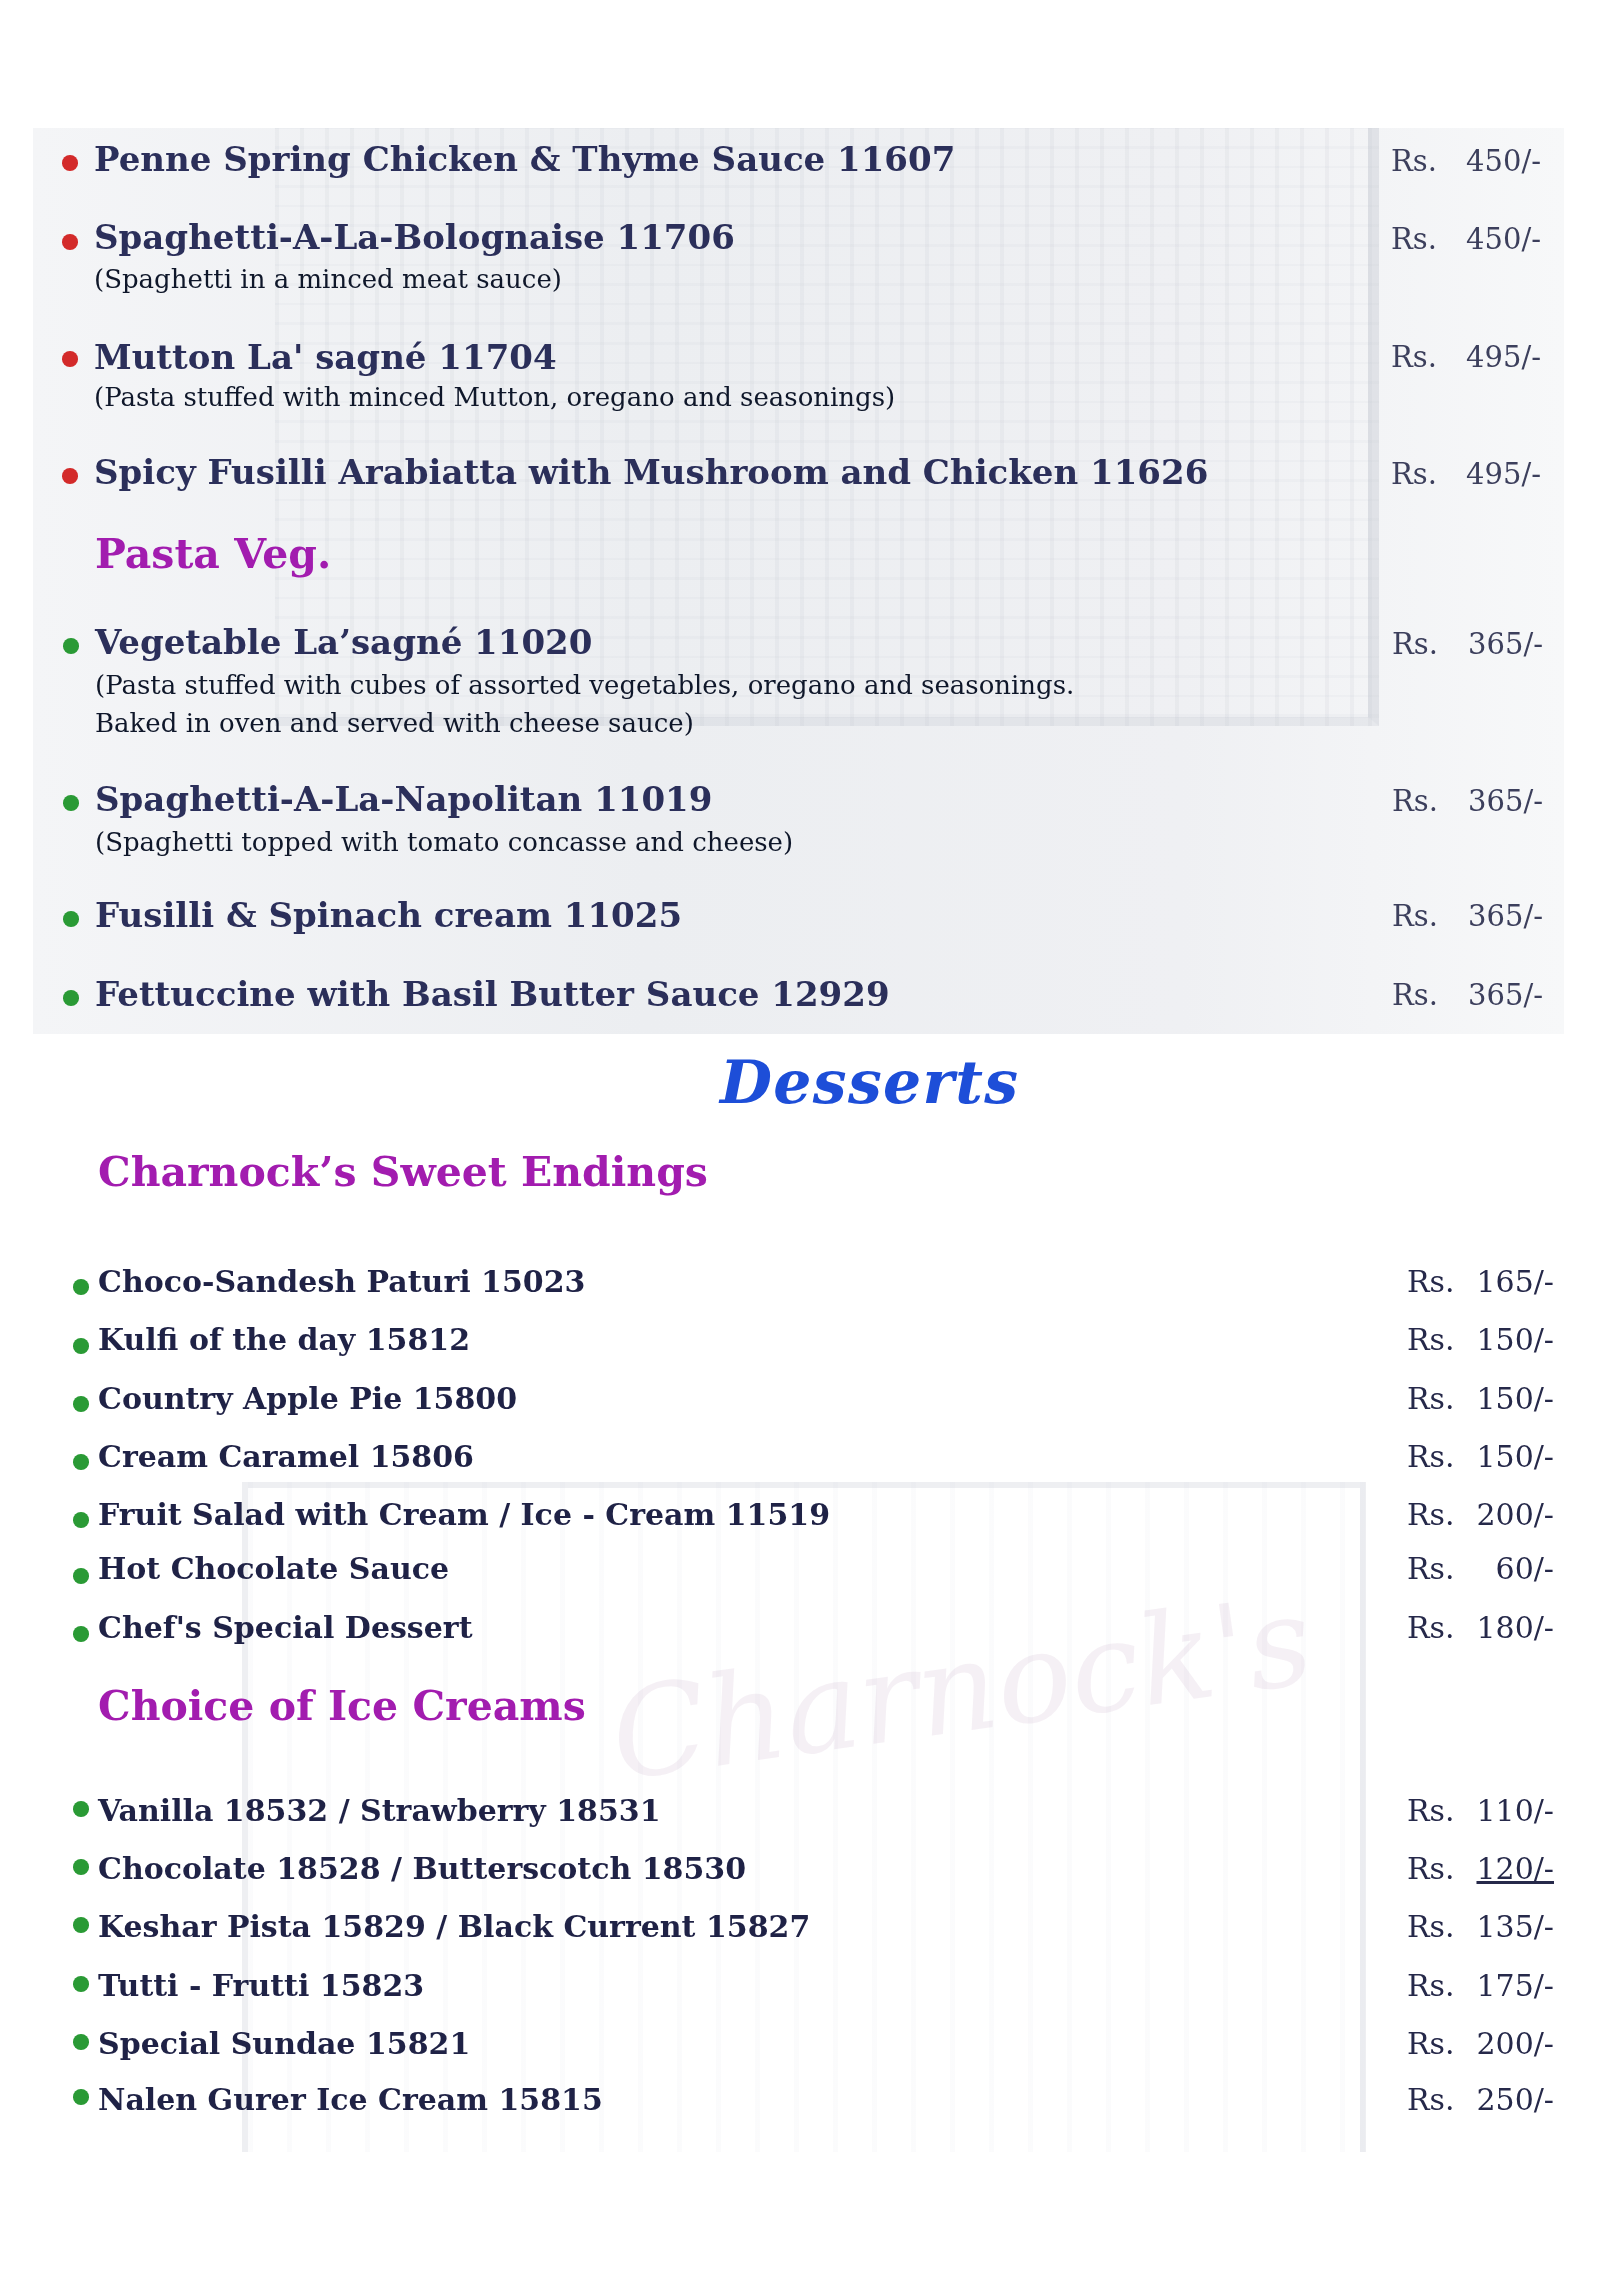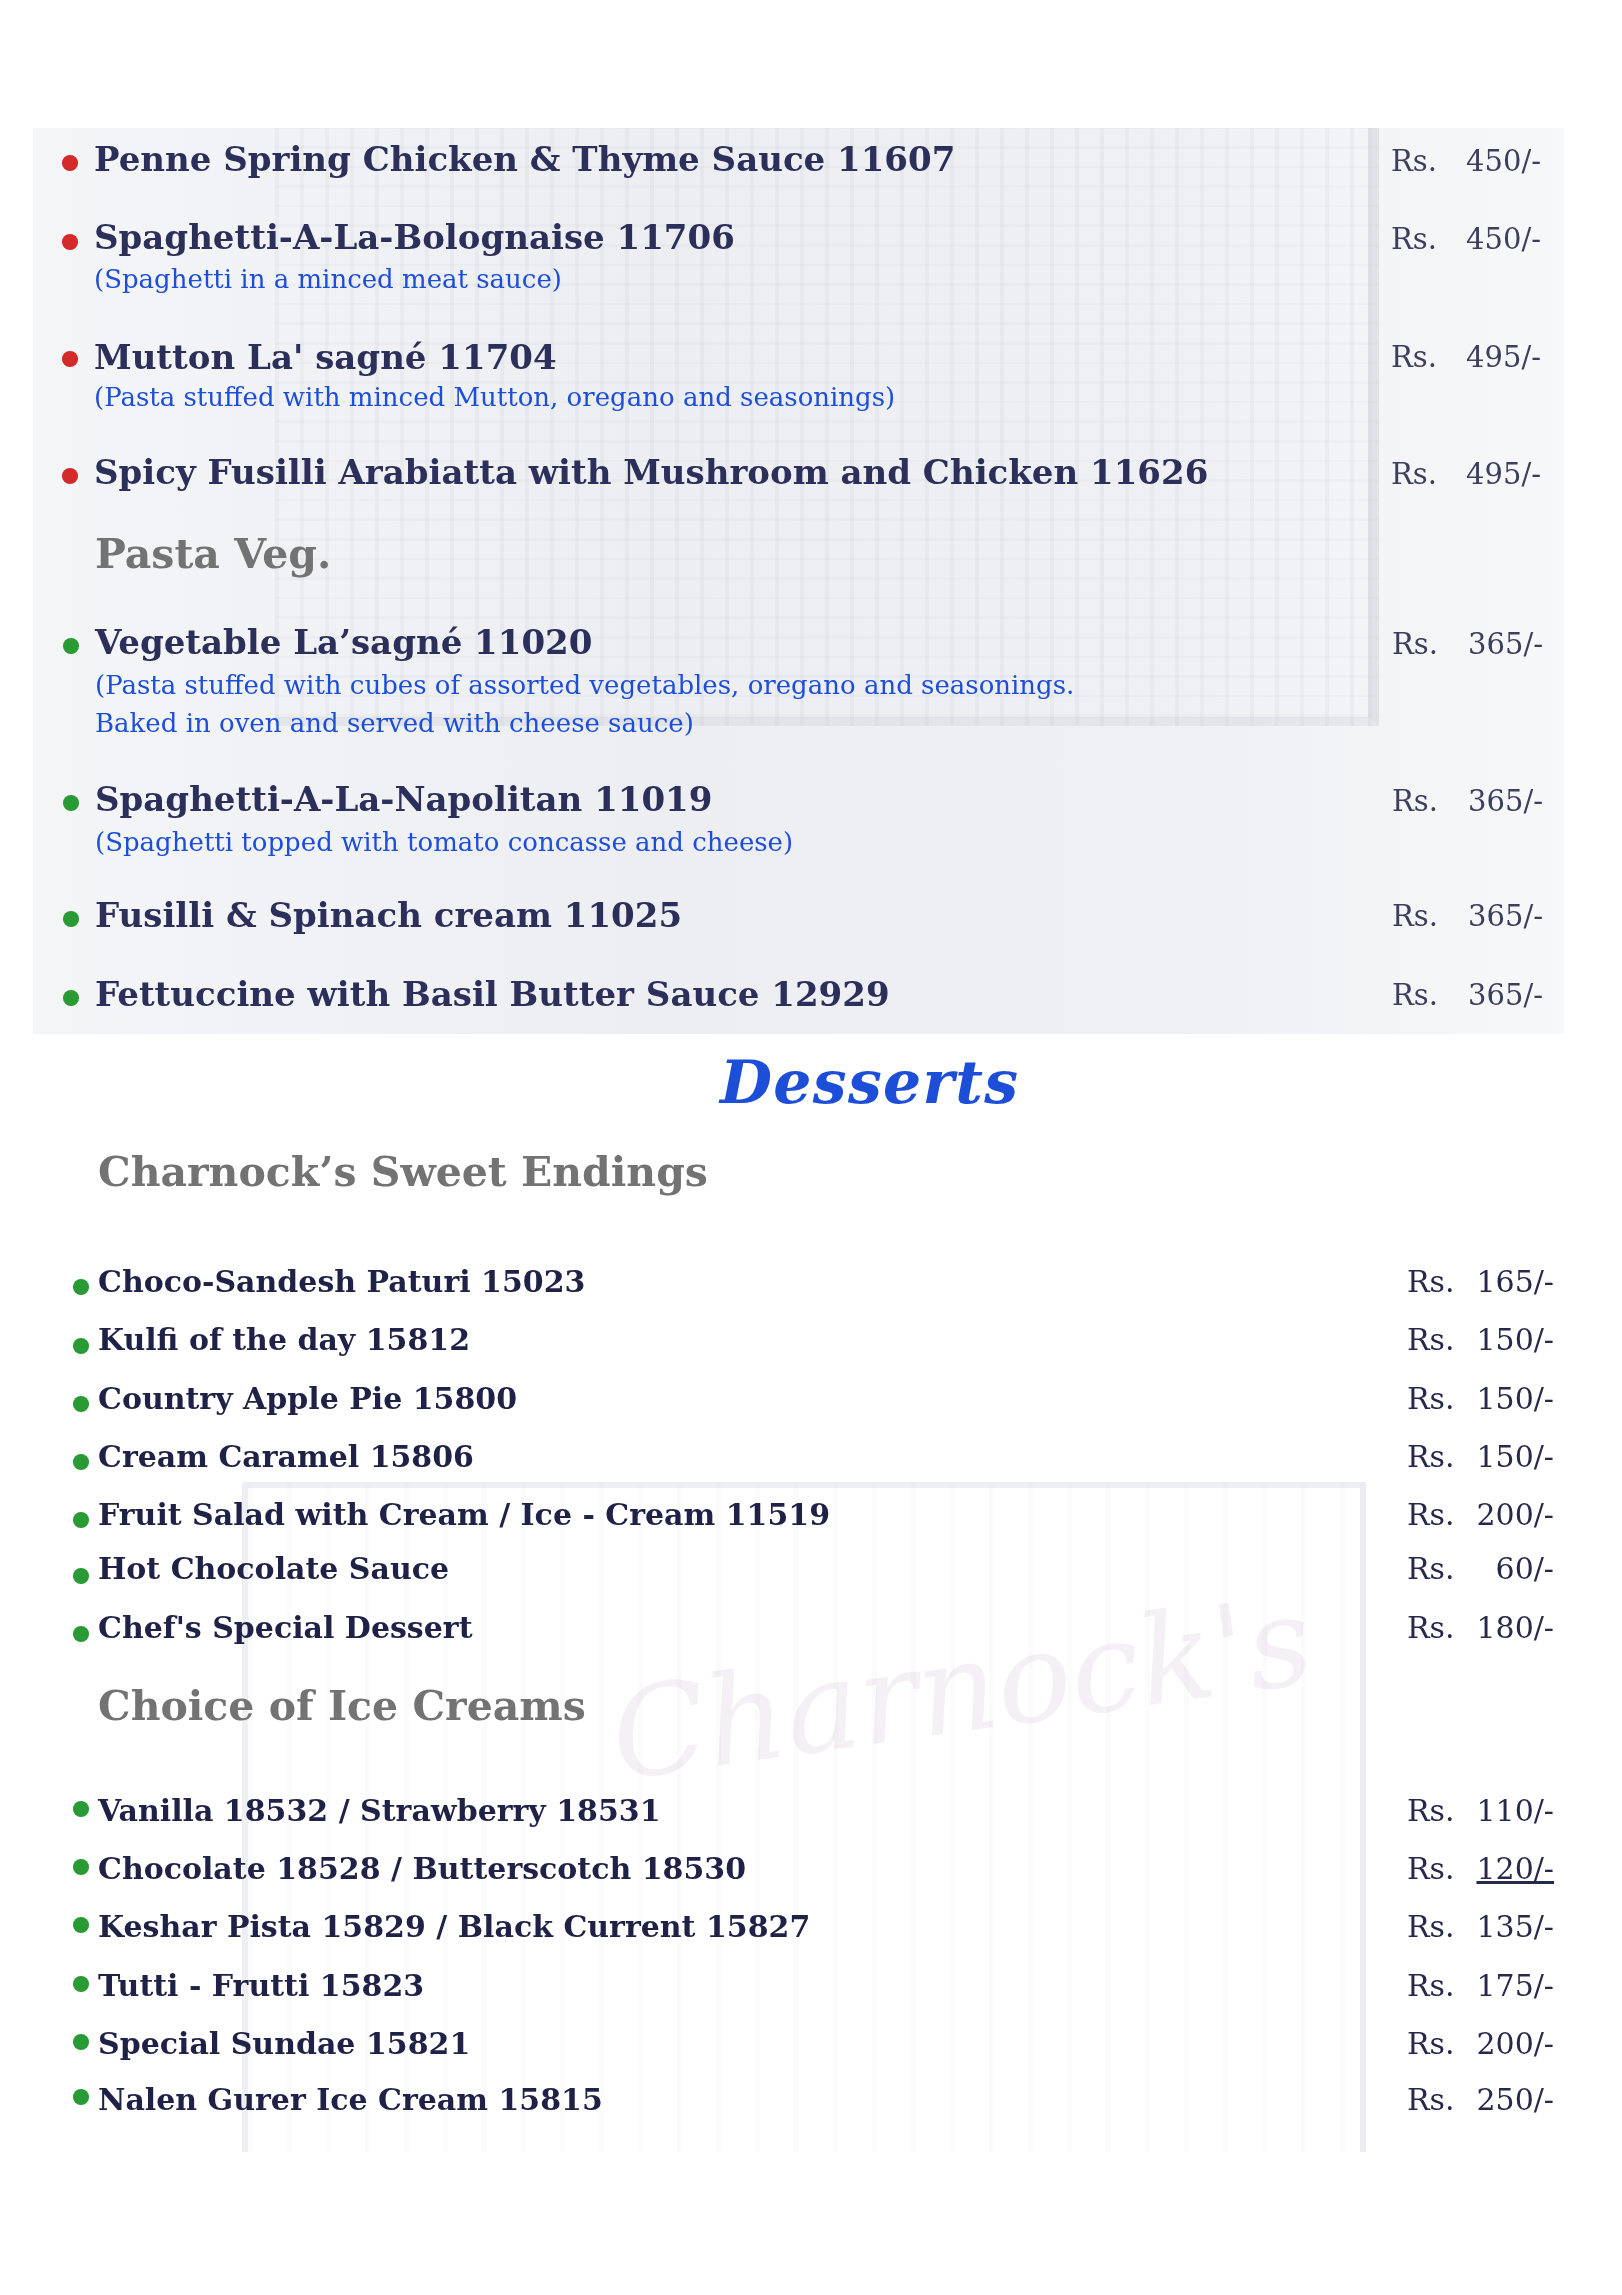--- a/index.html
+++ b/index.html
@@ -36,28 +36,28 @@
     .row { position: absolute; left: 0; width: 1622px; }
     .dot {
       position: absolute; width: 15.7px; height: 15.7px; border-radius: 50%;
     }
     .dot.red { background: #d32a2a; }
     .dot.green { background: #2a9a35; }
     .name {
       position: absolute; font-weight: bold; font-size: 34px; white-space: nowrap; color: #2b2f5a;
     }
     .desc {
-      position: absolute; font-size: 26px; white-space: nowrap; color: #1d4ed8; line-height: 38px;
+      position: absolute; font-size: 26px; white-space: nowrap; color: #0f172a; line-height: 38px;
     }
     .rs { position: absolute; font-size: 29px; color: #3c3f5c; }
     .amt { position: absolute; font-size: 29px; color: #3c3f5c; text-align: right; width: 92px; }
     .dessert .name { font-size: 30px; color: #1f2246; }
     .dessert .rs, .dessert .amt { font-size: 30px; color: #26294a; }
     .section-heading {
-      position: absolute; font-weight: bold; font-size: 41px; color: #737373;
+      position: absolute; font-weight: bold; font-size: 41px; color: #a21caf;
     }
     .section-heading.plain { font-weight: normal; }
     .script-title {
       position: absolute; left: 720px; top: 1047px;
       font-family: "DejaVu Serif", serif; font-style: italic; font-weight: bold;
       font-size: 60px; color: #1d4ed8; letter-spacing: 1.3px;
     }
   </style>
 </head>
 <body>

